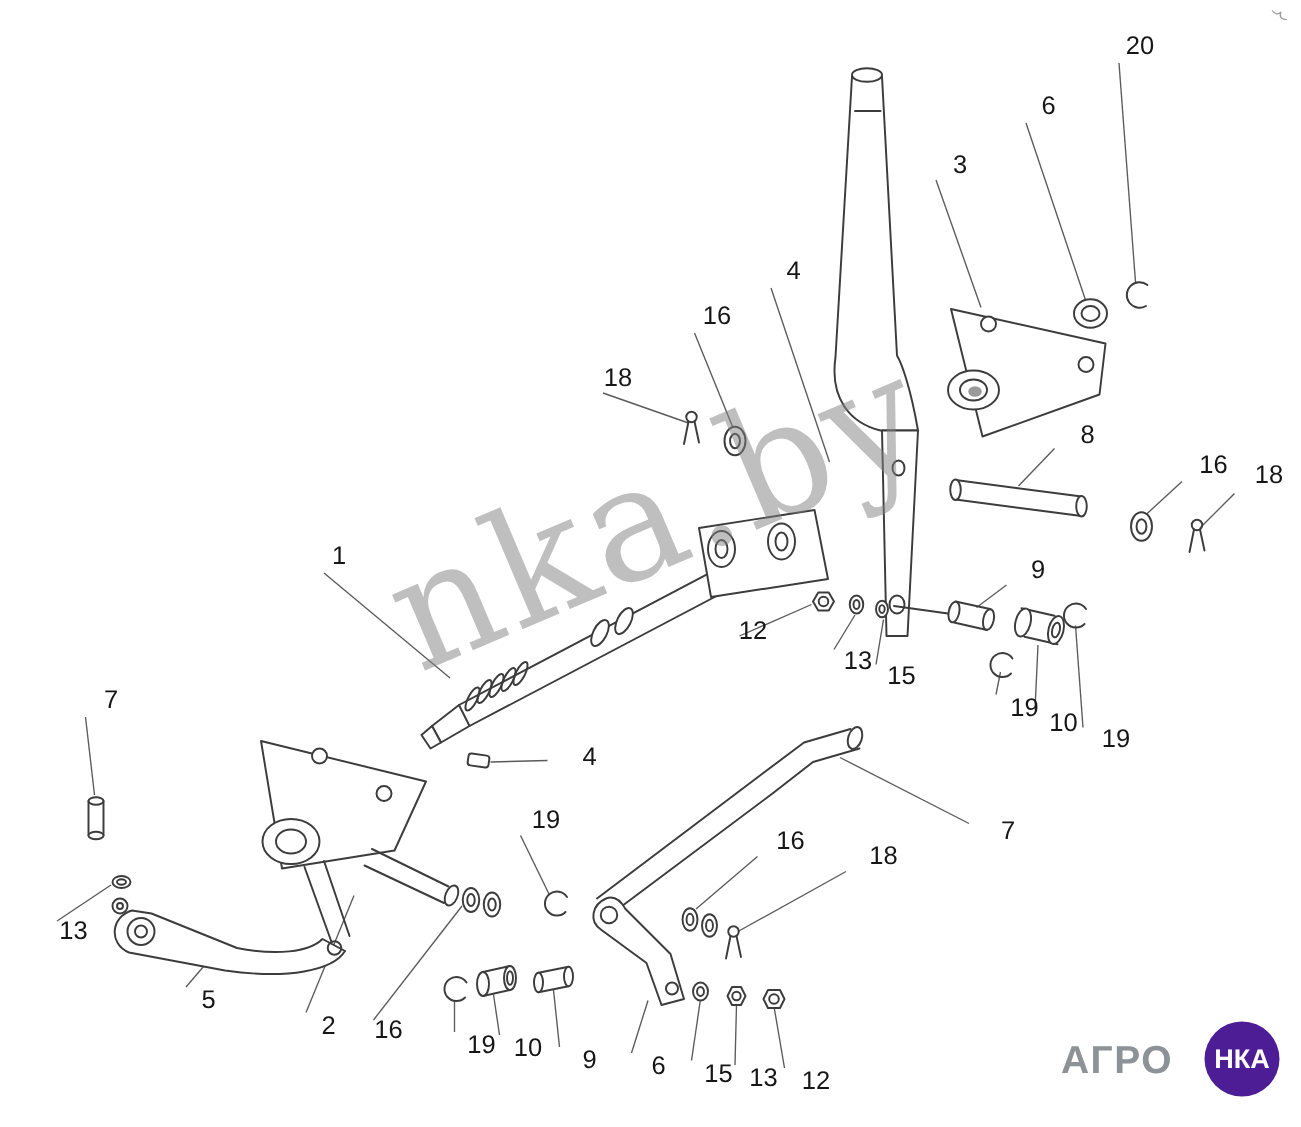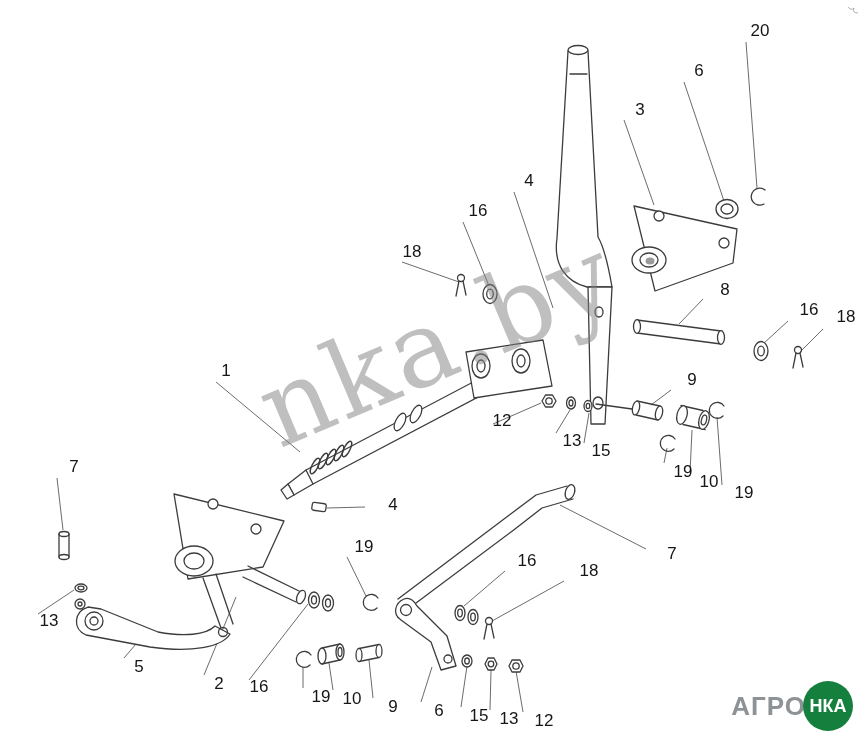--- a/index.html
+++ b/index.html
@@ -11,21 +11,21 @@
   .callout-layer{position:absolute;left:6px;top:0;width:100%;height:100%;pointer-events:none;margin-left:13px;}
   .callout{
     position:absolute;transform:translate(-50%,-50%);
     font-size:17px;color:#161616;font-family:"Liberation Sans",sans-serif;
   }
   .watermark{
     position:absolute;left:268px;top:362px;font-size:106px;line-height:1;
     font-family:"DejaVu Serif",serif;color:rgba(128,128,128,0.5);
     transform:rotate(-23deg);transform-origin:0 60px;letter-spacing:3px;white-space:nowrap;
   }
-  .logo{position:absolute;right:14px;bottom:20px;display:flex;align-items:center;}
+  .logo{position:absolute;right:14px;bottom:20px;display:flex;align-items:center;gap:24px;}
   .logo-prefix{font-size:26px;font-weight:bold;color:#8d9296;letter-spacing:1px;}
   .logo-badge{
     width:50px;height:50px;border-radius:50%;display:flex;align-items:center;justify-content:center;
     color:#fff;font-weight:bold;font-size:18px;margin-left:-3px;background:#3ea43a;
   }
   svg .ln{stroke:#5a5a5a;stroke-width:0.9;}
   svg .p{stroke:#3c3c3c;stroke-width:1.3;fill:none;stroke-linejoin:round;stroke-linecap:round;}
   svg .pw{stroke:#3c3c3c;stroke-width:1.3;fill:#ffffff;stroke-linejoin:round;}
 </style>
 </head>
@@ -269,18 +269,18 @@
       <div class="callout" style="left: 333px; top: 699px;">10</div>
       <div class="callout" style="left: 374px; top: 707px;">9</div>
       <div class="callout" style="left: 420px; top: 711px;">6</div>
       <div class="callout" style="left: 460px; top: 716px;">15</div>
       <div class="callout" style="left: 490px; top: 719px;">13</div>
       <div class="callout" style="left: 525px; top: 721px;">12</div>
     </div>
 
   <div class="logo">
     <span class="logo-prefix">АГРО</span>
-    <span class="logo-badge" style="background: #15803d;">
+    <span class="logo-badge" style="background: #4c1d95;">
       <span>НКА</span>
     </span>
   </div>
 
 </div>
 
 </body></html>

